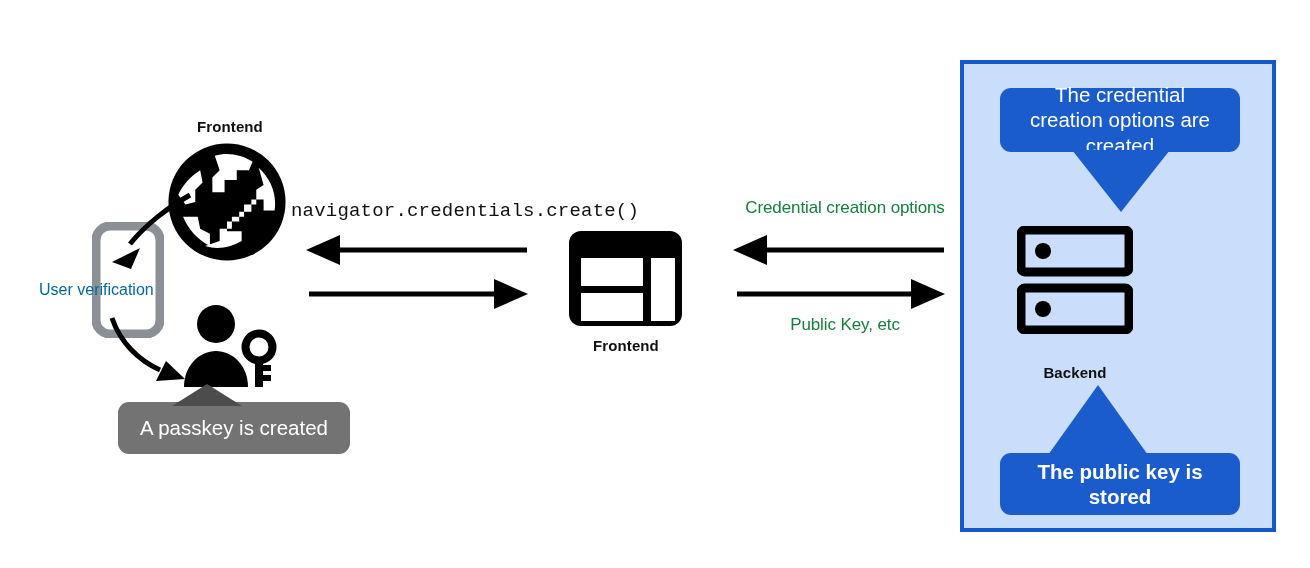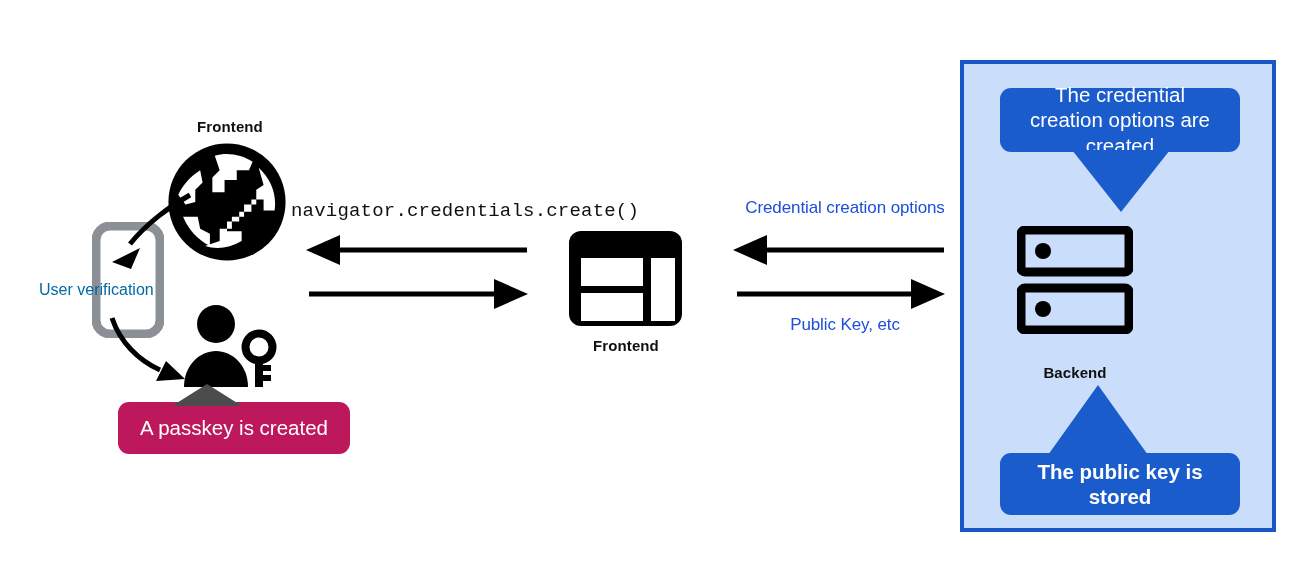--- a/index.html
+++ b/index.html
@@ -24,21 +24,21 @@
   .node-label {
     font-size: 15px;
     font-weight: bold;
     color: #101010;
     text-align: center;
     letter-spacing: .1px;
     white-space: nowrap;
   }
   .flow-label {
     font-size: 17px;
-    color: #1d4ed8;
+    color: #15803d;
     text-align: center;
     white-space: nowrap;
     letter-spacing: -.1px;
   }
   .code-label {
     font-family: "Liberation Mono", "DejaVu Sans Mono", monospace;
     font-size: 19px;
     color: #111111;
     white-space: nowrap;
     letter-spacing: .2px;
@@ -70,21 +70,21 @@
     text-align: center;
     line-height: 1.24;
   }
   .tooltip-blue {
     background: #1a5ccc;
     color: #ffffff;
     font-size: 20.5px;
     padding: 8px 16px;
   }
   .tooltip-dark {
-    background: #be185d;
+    background: #737373;
     color: #ffffff;
     font-size: 20.5px;
     padding: 8px 18px;
   }
   .tip-tri { position: absolute; }
 
   
   #vector-layer {
     left: 0; top: 0;
     width: 1310px; height: 568px;

